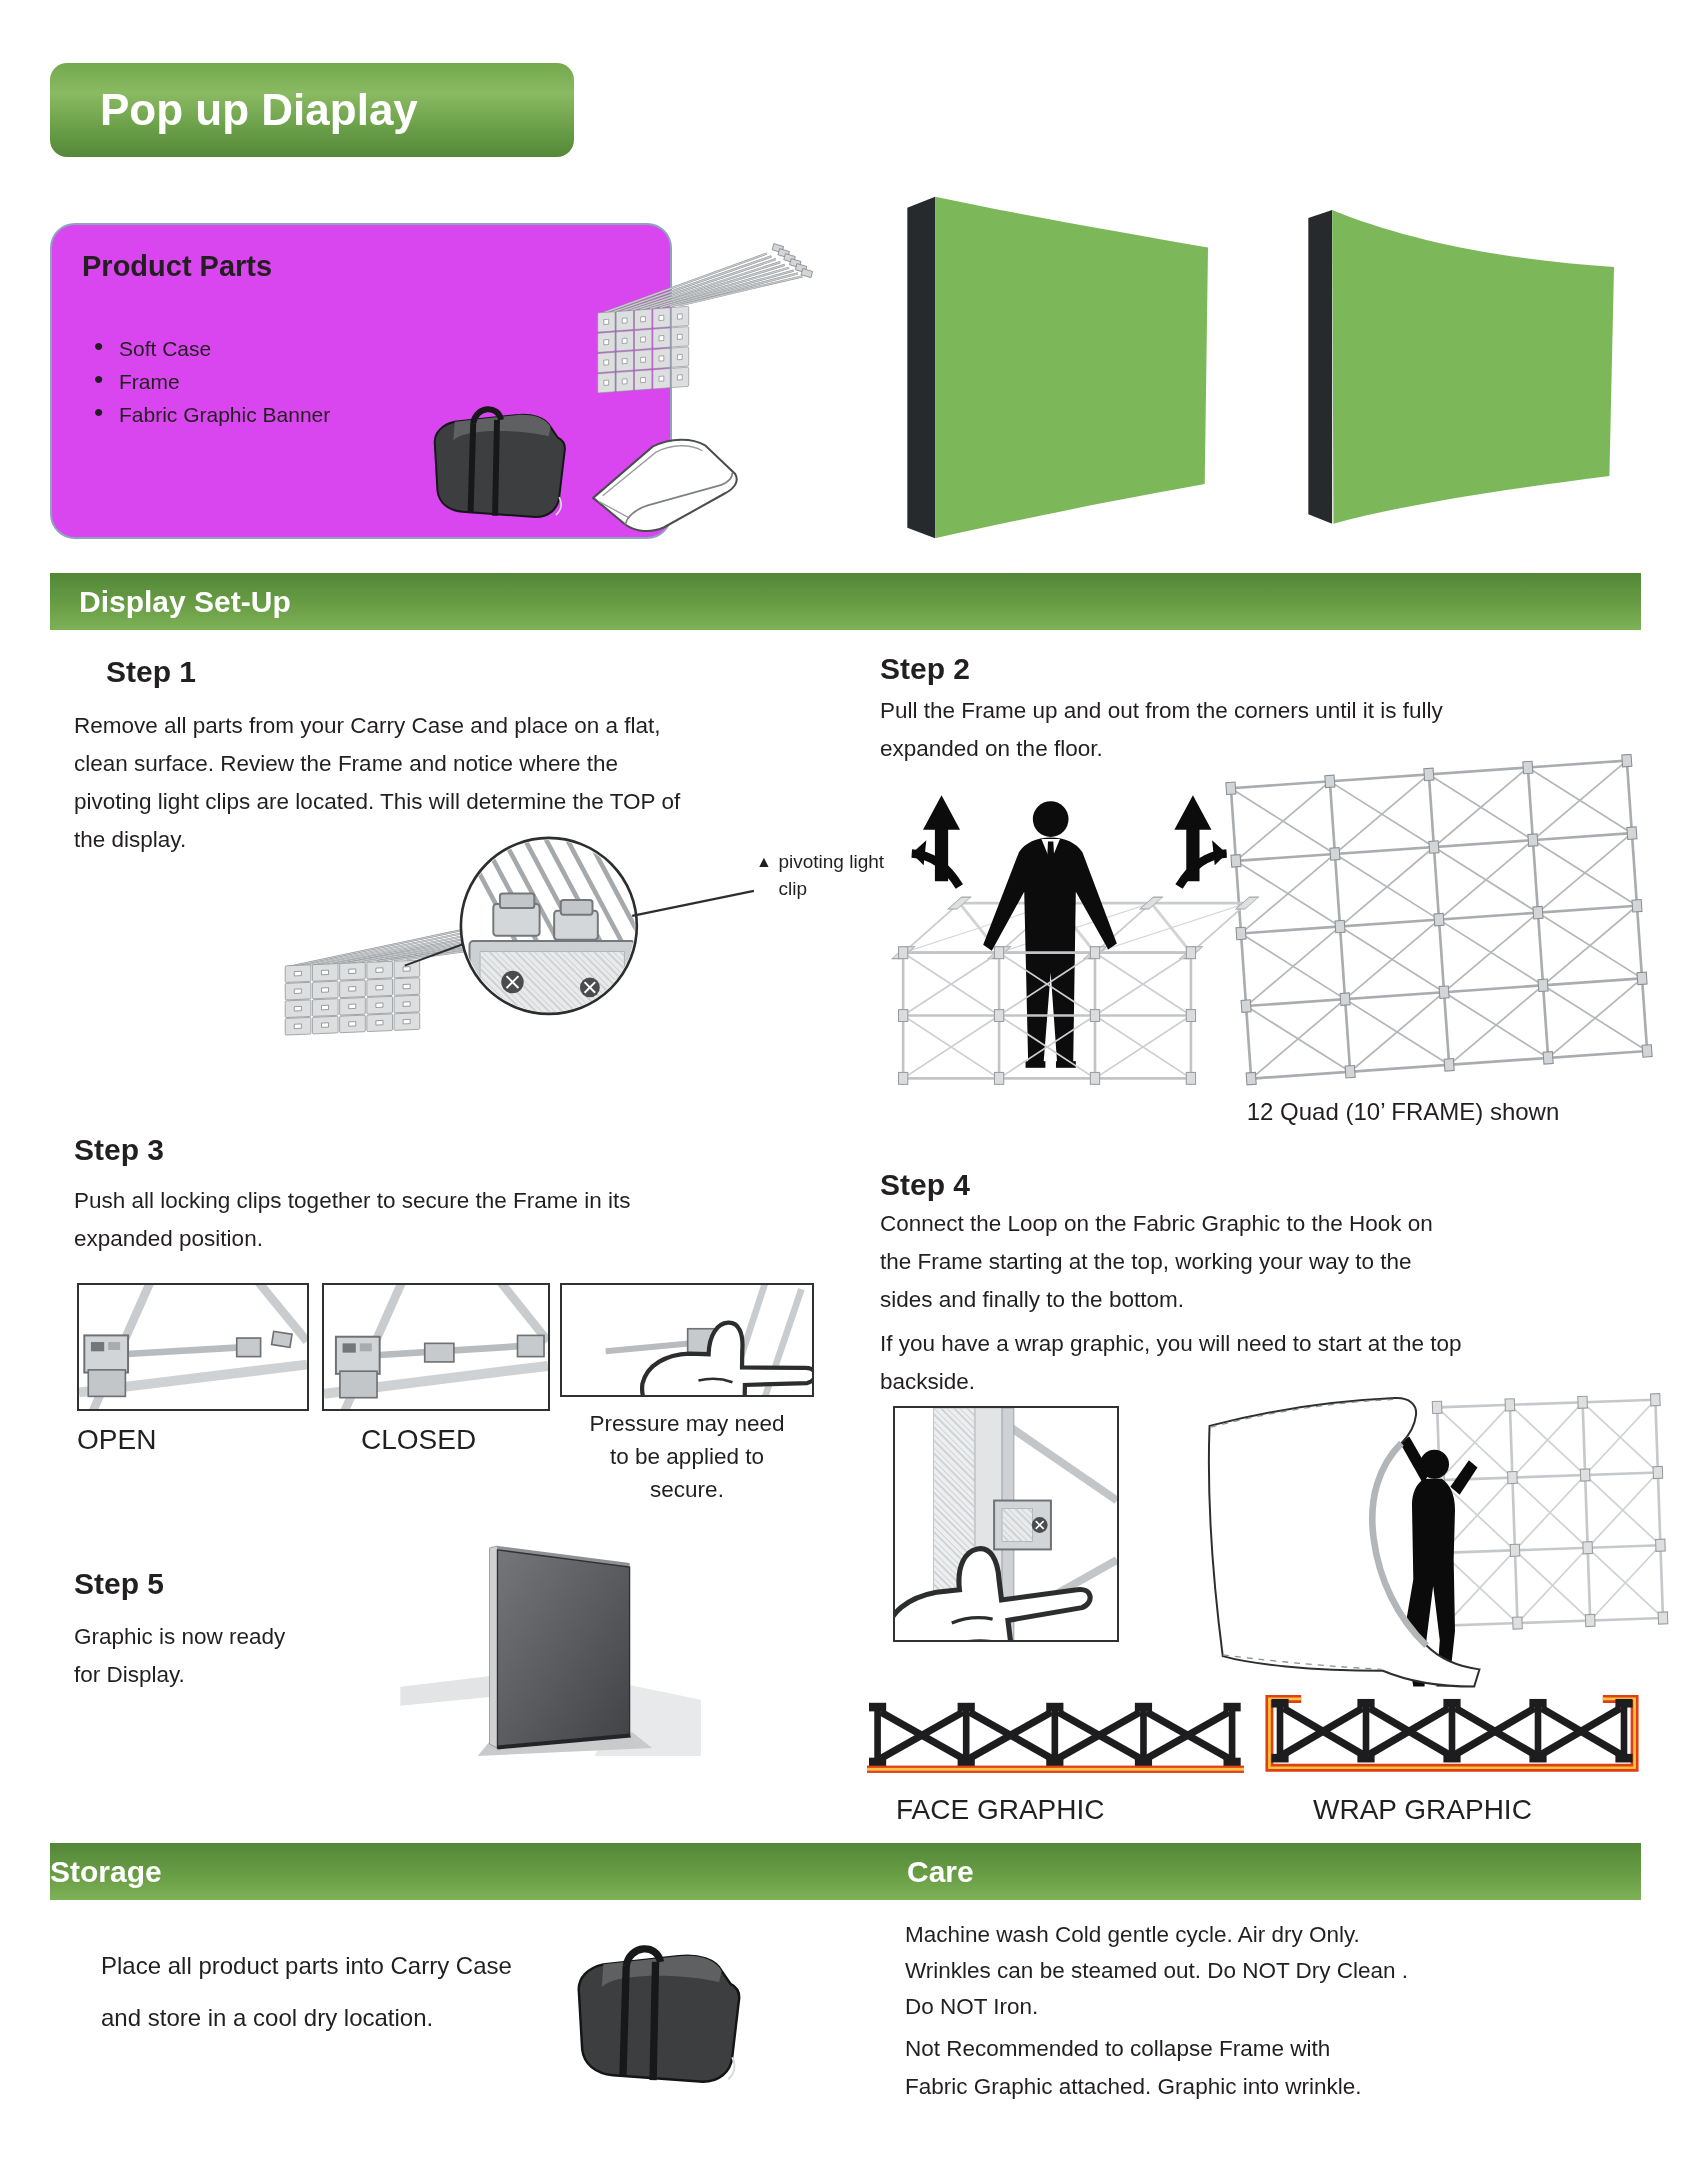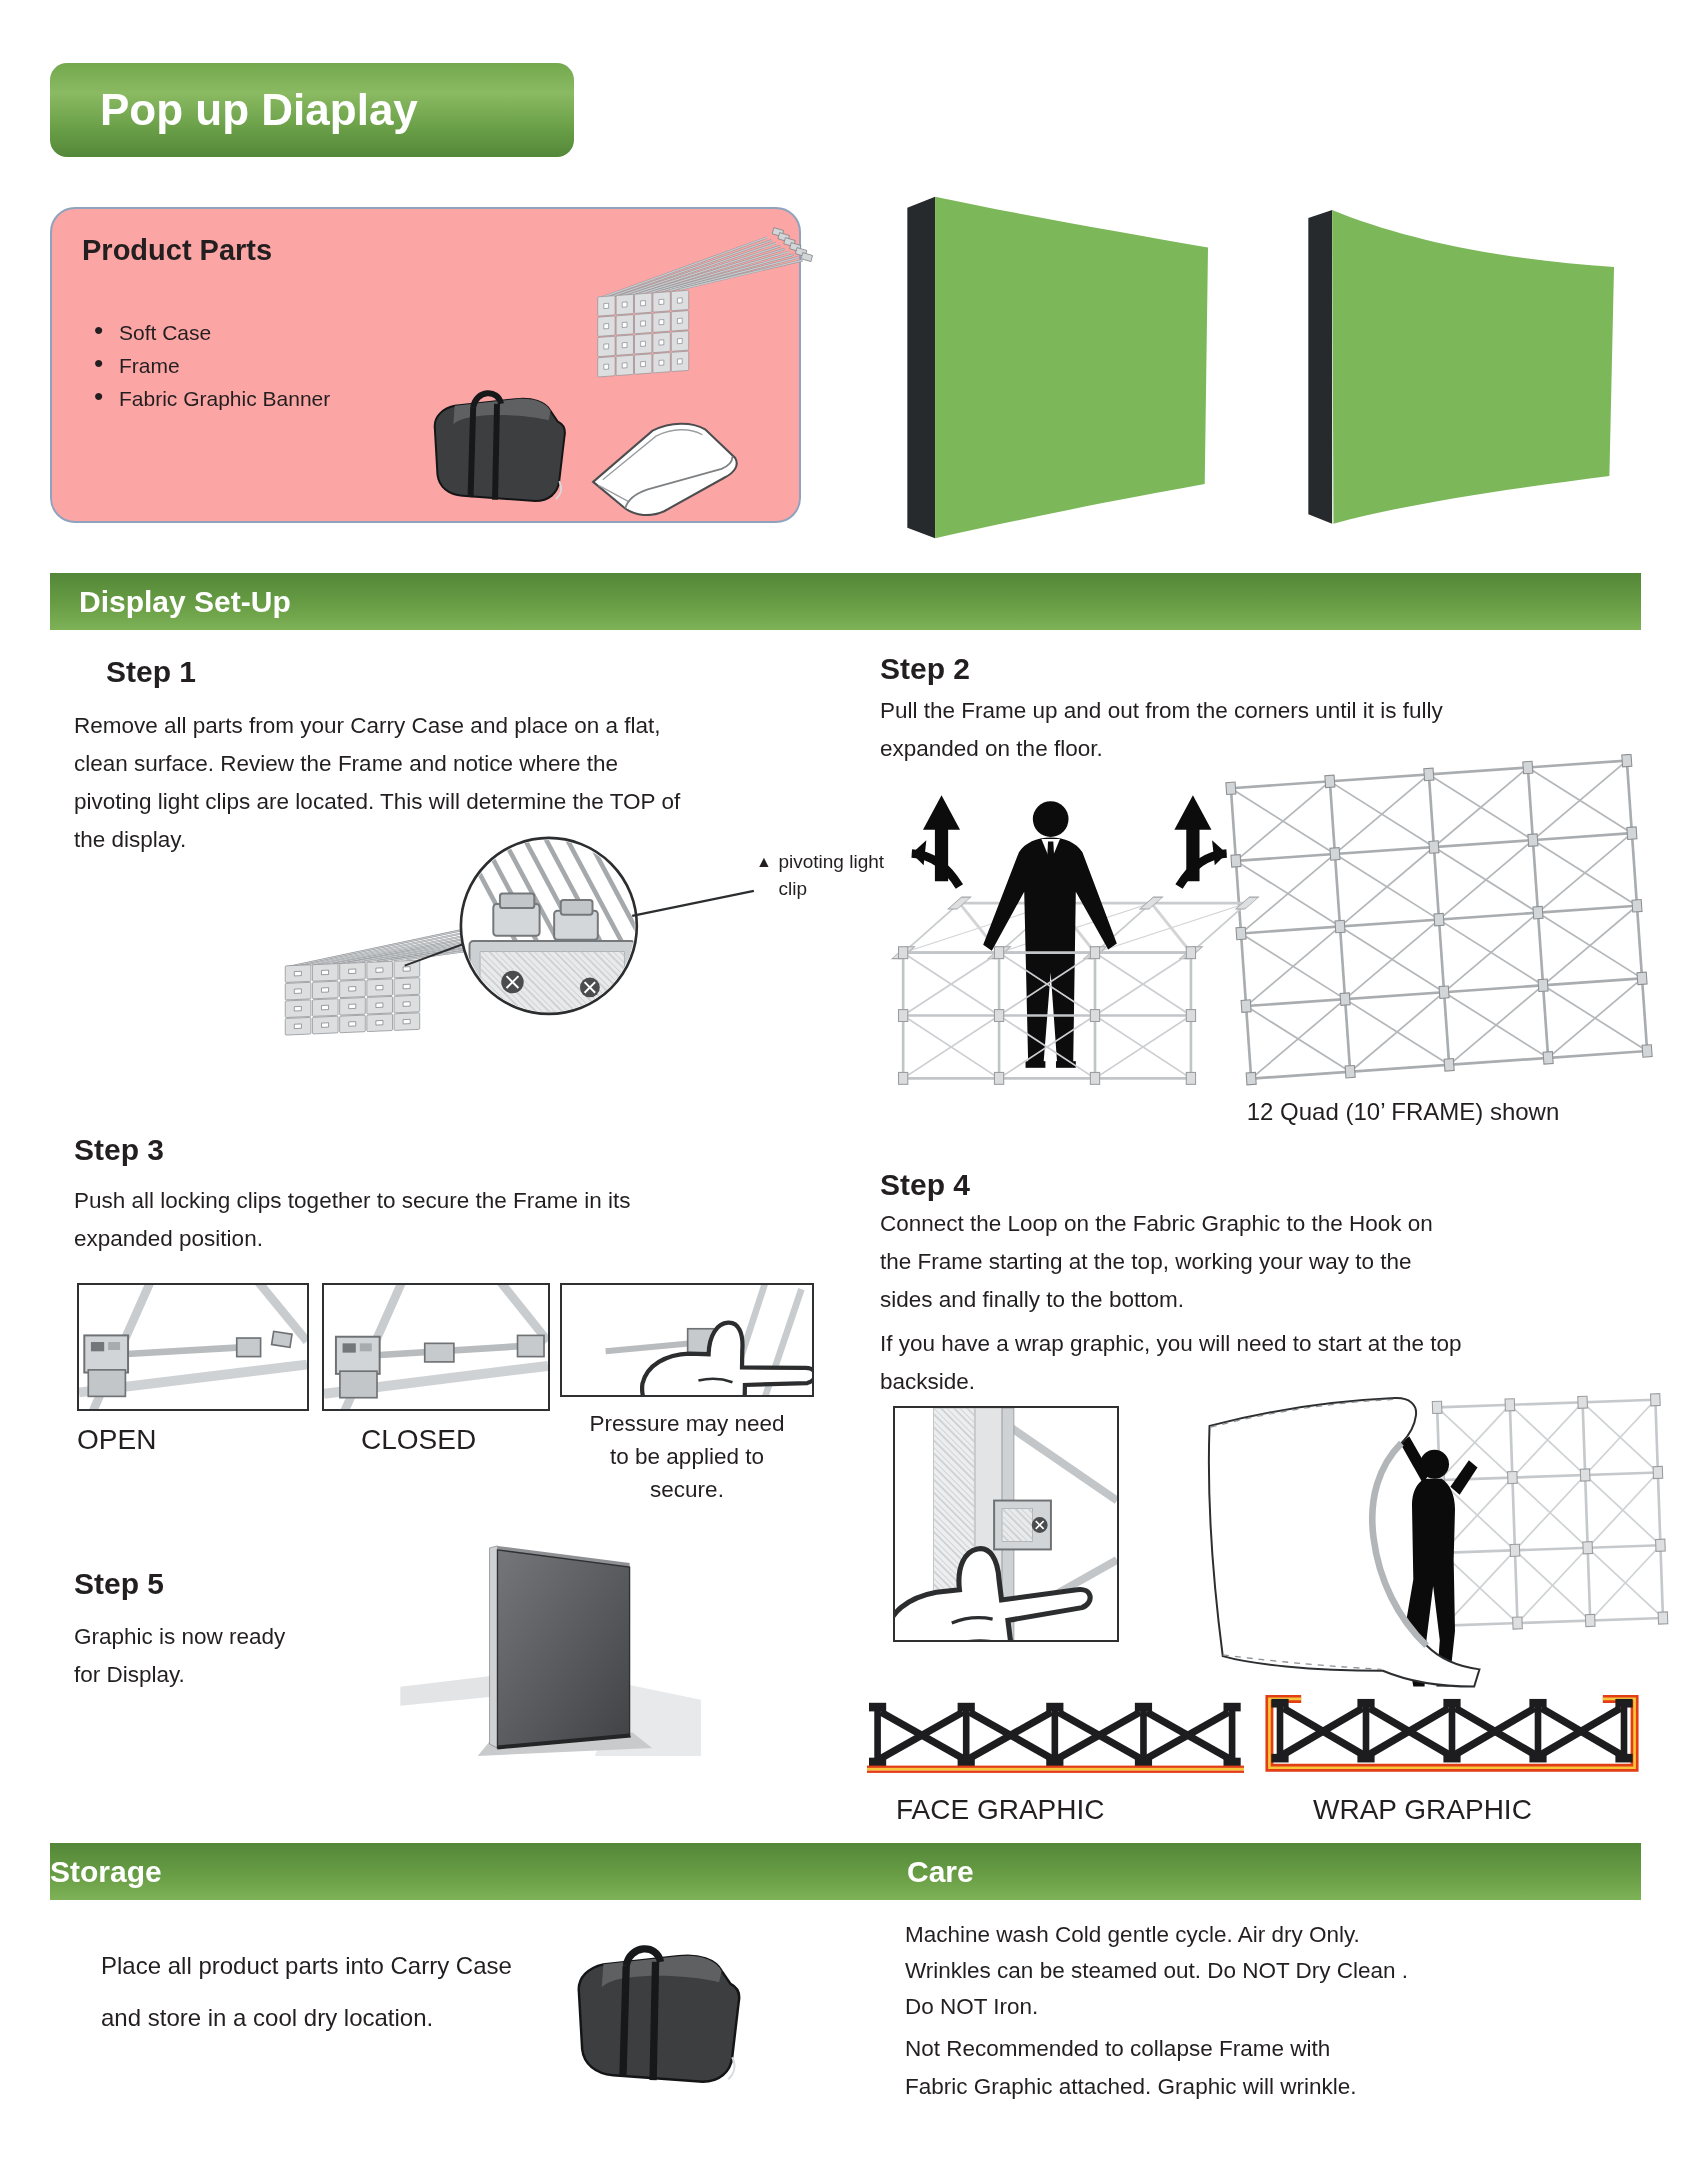--- a/index.html
+++ b/index.html
@@ -4,22 +4,22 @@
 <style>
   html,body{margin:0;padding:0;background:#ffffff;}
   .page{position:relative;width:1687px;height:2183px;background:#ffffff;overflow:hidden;
         font-family:"Liberation Sans", sans-serif;color:#231f20;}
   .abs{position:absolute;}
   .pre{white-space:pre-line;}
   .title-pill{left:50px;top:63px;width:524px;height:94px;border-radius:17px;
     background:linear-gradient(180deg,#74a94e 0%,#8aba62 32%,#6ba049 68%,#548839 100%);
     display:flex;align-items:center;padding-left:50px;box-sizing:border-box;
     color:#ffffff;font-size:44px;font-weight:bold;letter-spacing:0px;}
-  .product-box{left:50px;top:207px;width:751px;height:316px;border:2.6px solid #8fa3bf;
-    border-radius:25px;box-sizing:border-box;background:#fca5a5;}
+  .product-box{left:50px;top:223px;width:622px;height:316px;border:2.6px solid #8fa3bf;
+    border-radius:25px;box-sizing:border-box;background:#d946ef;}
   .pp-heading{left:30px;top:25px;font-size:29px;font-weight:bold;}
   .pp-list{left:38px;top:107px;font-size:21px;line-height:33px;list-style:none;margin:0;padding:0;}
   .pp-list li{position:relative;padding-left:29px;margin-bottom:0px;}
   .pp-list li::before{content:"\2022";position:absolute;left:4px;top:-2px;font-size:26.5px;}
   .bar{height:57px;display:flex;align-items:center;color:#ffffff;font-size:30px;font-weight:bold;
     background:linear-gradient(180deg,#538738 0%,#689d45 55%,#7db257 100%);}
   .h1{font-size:30px;font-weight:bold;}
   .body34{font-size:22.5px;line-height:38px;}
   .body36{font-size:24px;line-height:52px;}
   .cap{font-size:24px;}
@@ -586,16 +586,16 @@
   <div class="abs body36 pre" style="left:101px;top:1940px;width:503px;">Place all product parts into Carry Case
 and store in a cool dry location.</div>
   <svg class="abs" style="left:552px;top:1935px;" width="212" height="159" viewBox="0 0 250 195">
       <use href="#bag"></use>
     </svg>
 
   <div class="abs body34 pre" style="left:905px;top:1917px;width:728px;line-height:36px;">Machine wash Cold gentle cycle. Air dry Only.
 Wrinkles can be steamed out. Do NOT Dry Clean .
 Do NOT Iron.</div>
   <div class="abs body34" style="left:905px;top:2030px;width:728px;">Not Recommended to collapse Frame with</div>
-  <div class="abs body34" style="left:905px;top:2068px;width:728px;">Fabric Graphic attached. Graphic will wrinkle.</div>
+  <div class="abs body34" style="left:905px;top:2068px;width:728px;">Fabric Graphic attached. Graphic into wrinkle.</div>
 
 </div>
 
 
 </body></html>

